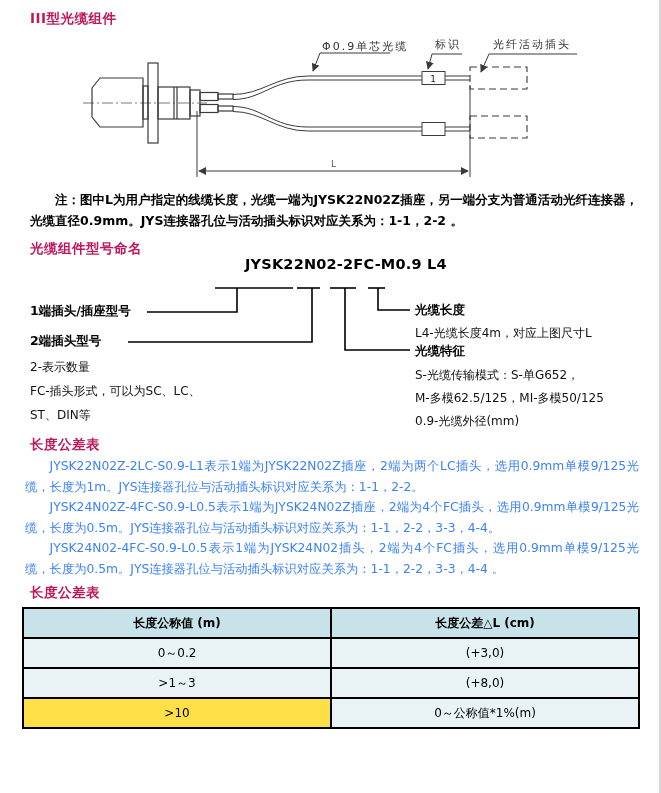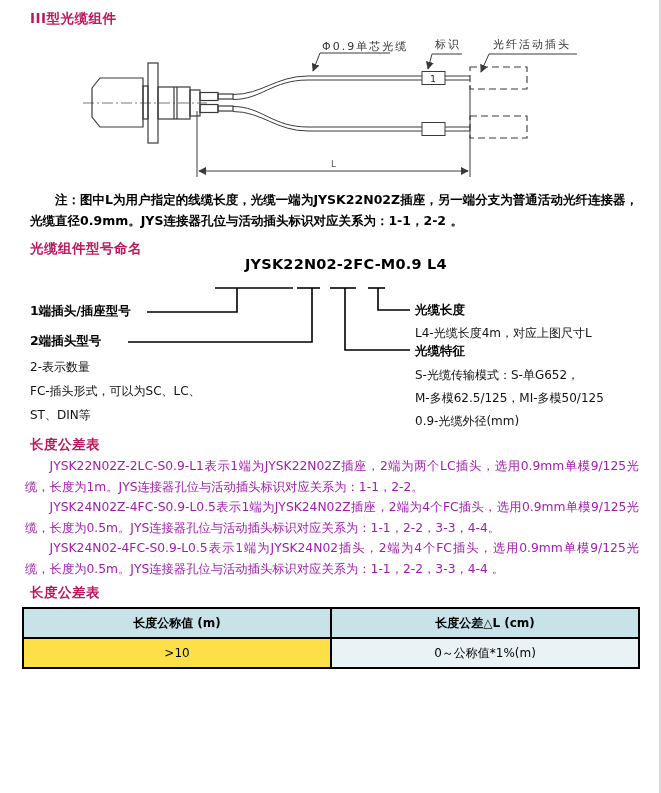--- a/index.html
+++ b/index.html
@@ -7,21 +7,21 @@
     position:relative;width:661px;height:793px;background:#ffffff;
     font-family:"DejaVu Sans","Liberation Sans",sans-serif;color:#000;
     overflow:hidden;border-right:2px solid #d9d9d9;box-sizing:border-box;
   }
   .abs{position:absolute;}
   .blue-heading{color:#be185d;font-weight:bold;font-size:13.5px;letter-spacing:.5px;}
   .note{font-weight:bold;font-size:12.5px;line-height:21px;text-indent:2em;width:608px;text-align:justify;}
   .model-number{font-weight:bold;font-size:14.5px;letter-spacing:.2px;white-space:nowrap;margin-left:32px;}
   .bold-label{font-weight:bold;font-size:12.5px;white-space:nowrap;}
   .desc-label{font-size:12px;white-space:nowrap;color:#111;}
-  .example-p{font-size:12.3px;line-height:20.6px;text-indent:2em;margin:0;text-align:justify;color:#a21caf;}
+  .example-p{font-size:12.3px;line-height:20.6px;text-indent:2em;margin:0;text-align:justify;color:#3b82f6;}
   .examples-wrap{width:614px;}
   svg text{font-family:"DejaVu Sans","Liberation Sans",sans-serif;}
   .cad-label{font-size:11px;letter-spacing:2px;fill:#333;}
   table.tol{border-collapse:collapse;width:618px;table-layout:fixed;}
   table.tol th, table.tol td{
     border:2px solid #000;text-align:center;font-size:12px;height:26px;padding:1px 4px;
   }
   table.tol th{font-weight:bold;}
 </style>
 </head>
@@ -136,19 +136,27 @@
 
   <table class="tol abs" style="top:607px;left:22px;padding-left:40px;">
     <thead>
       <tr>
         <th style="background:#c7e3e9;">长度公称值 (m)</th>
         <th style="background:#c7e3e9;">长度公差△L (cm)</th>
       </tr>
     </thead>
     <tbody>
       <tr>
+        <td style="background:#e9f3f6;">0～0.2</td>
+        <td style="background:#e9f3f6;">(+3,0)</td>
+      </tr>
+      <tr>
+        <td style="background:#e9f3f6;">&gt;1～3</td>
+        <td style="background:#e9f3f6;">(+8,0)</td>
+      </tr>
+      <tr>
         <td style="background:#fde047;">&gt;10</td>
         <td style="background:#e9f3f6;">0～公称值*1%(m)</td>
       </tr>
     </tbody>
   </table>
 
 </div>
 
 </body></html>

